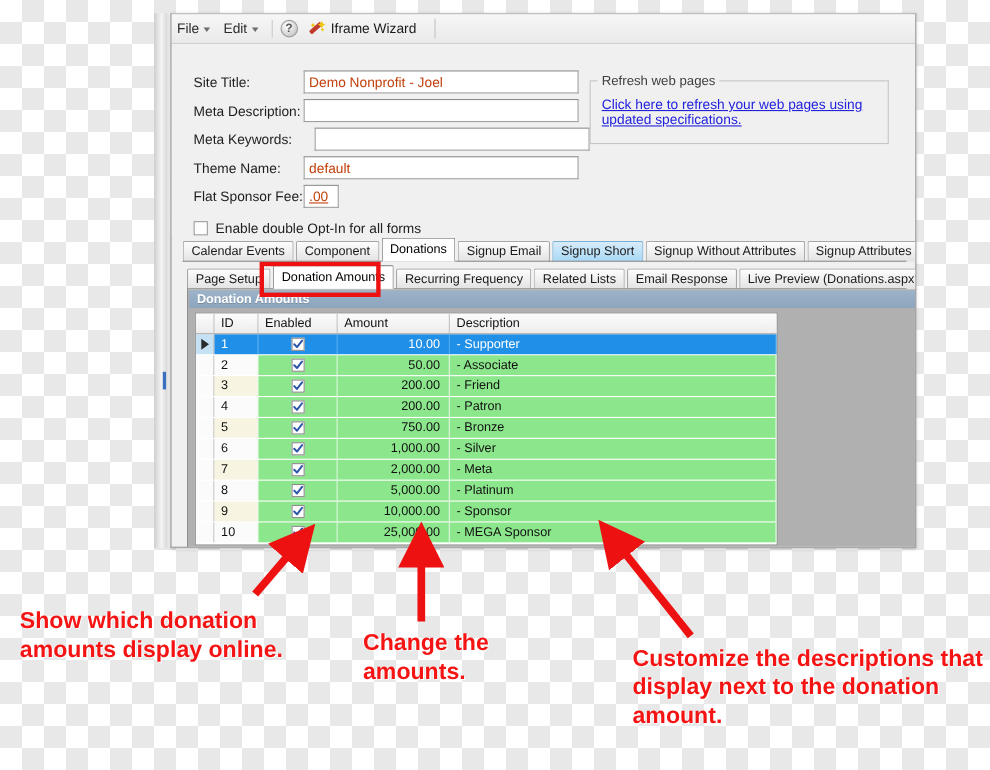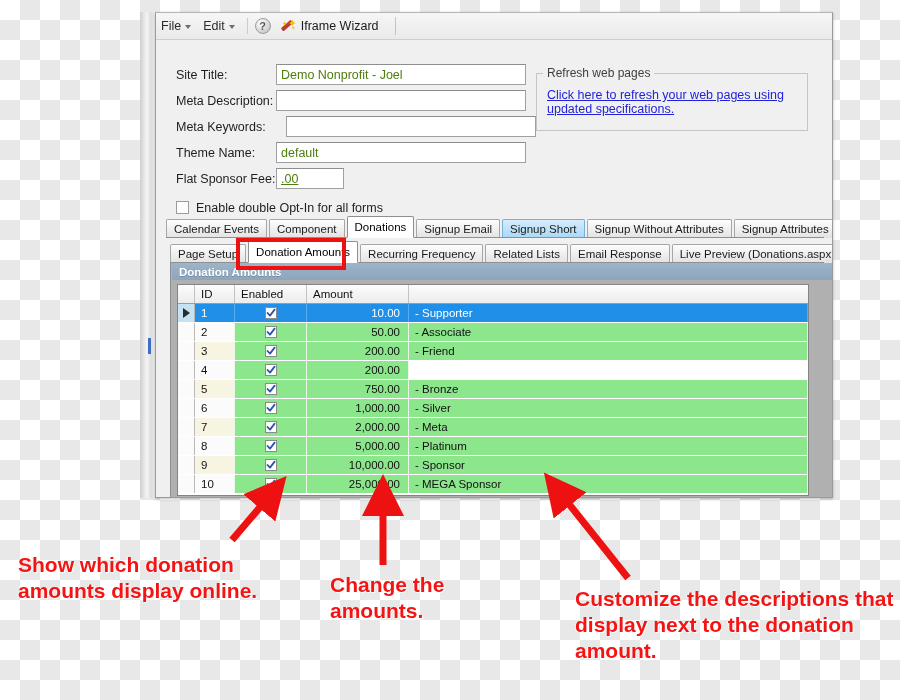--- a/index.html
+++ b/index.html
@@ -67,27 +67,27 @@
   #wand-icon .s2{ left:1px;  top:1px;  font-size:7px; }
   #wand-icon .s3{ left:10px; top:6px;  font-size:6px; }
   #tab-trailing-sep{ width:1px;height:18px;background:#c3c3c3; margin-left:6px;}
 
   
   #form-area{ position:absolute; left:0; top:27px; width:100%; height:175px; background:#f0f0f0; }
   .frow{ position:absolute; left:20px; display:flex; align-items:center; height:21px; }
   .flabel{ font-size:12.5px; color:#1e1e1e; width:100px; }
   .finput{
     height:21px; background:#fff; border:1px solid #a0a0a0; border-top-color:#8d8d8d;
-    font-size:12.5px; color:#4d7c0f; padding:0 4px; display:flex; align-items:center;
+    font-size:12.5px; color:#c2410c; padding:0 4px; display:flex; align-items:center;
   }
   #row-title  { top:24px; } #row-title  .finput{ width:250px; }
   #row-desc   { top:50px; } #row-desc   .finput{ width:250px; }
   #row-kw     { top:76px;gap:10px; } #row-kw     .finput{ width:250px; }
   #row-theme  { top:102px;} #row-theme  .finput{ width:250px; }
-  #row-fee    { top:128px;} #row-fee    .finput{ width:68px;text-decoration:underline; }
+  #row-fee    { top:128px;} #row-fee    .finput{ width:32px;text-decoration:underline; }
   #row-optin  { top:157px; }
   #optin-box{
     width:13px;height:13px;background:#fdfdfd;border:1px solid #9c9c9c; margin-right:7px;
   }
   #optin-label{ font-size:12.5px; color:#1e1e1e; }
 
   
   #refresh-group{
     position:absolute; left:380px; top:33px; width:272px; height:58px;
     border:1px solid #c6c6c6; background:transparent;
@@ -139,21 +139,21 @@
     position:absolute; left:14px; top:250px; width:663px; height:236px;
     background:#b0b0b0; border:1px solid #8f8f8f; border-top:none;
   }
   #group-header{
     position:absolute; left:1px; top:1px; width:661px; height:16px;
     background:linear-gradient(to bottom,#9cb3c9,#8ca5bd);
     color:#ffffff; font-size:11.5px; font-weight:bold; line-height:16px; padding-left:7px;
     text-shadow:0 1px 0 rgba(0,0,0,.18);
   }
   #grid{
-    position:absolute; left:6px; top:21px; width:632px; height:212px;
+    position:absolute; left:6px; top:21px; width:530px; height:212px;
     background:#ffffff; border:1px solid #848484; overflow:hidden;
   }
   #grid-head{
     display:flex; height:19px; background:linear-gradient(to bottom,#fcfcfc,#ececec);
     border-bottom:1px solid #9b9b9b;
   }
   .hcell{
     font-size:11.5px; color:#111; display:flex; align-items:center; padding-left:6px;
     border-right:1px solid #c3c3c3; height:100%;
   }
@@ -325,20 +325,21 @@
 
   <div id="panel">
     <div id="group-header">Donation Amounts</div>
 
     <div id="grid">
       <div id="grid-head">
         <div class="hcell c-sel"></div>
         <div class="hcell c-id">ID</div>
         <div class="hcell c-en">Enabled</div>
         <div class="hcell c-am">Amount</div>
+        <div class="hcell c-de">Description</div>
       </div>
       <div id="grid-body">
           <div class="grow sel">
             <div class="cell c-sel">
               <span class="rowptr"></span>
             </div>
             <div class="cell c-id">1</div>
             <div class="cell c-en">
               <span class="chk">
                 <svg width="10" height="10" viewBox="0 0 10 10">
@@ -379,20 +380,21 @@
             <div class="cell c-sel"></div>
             <div class="cell c-id alt">4</div>
             <div class="cell c-en">
               <span class="chk">
                 <svg width="10" height="10" viewBox="0 0 10 10">
                   <path d="M1.5 5 L4 7.6 L8.6 1.6" stroke="#2b55a8" stroke-width="1.8" fill="none" stroke-linecap="round" stroke-linejoin="round"></path>
                 </svg>
               </span>
             </div>
             <div class="cell c-am">200.00</div>
+            <div class="cell c-de">- Patron</div>
           </div>
           <div class="grow green">
             <div class="cell c-sel"></div>
             <div class="cell c-id">5</div>
             <div class="cell c-en">
               <span class="chk">
                 <svg width="10" height="10" viewBox="0 0 10 10">
                   <path d="M1.5 5 L4 7.6 L8.6 1.6" stroke="#2b55a8" stroke-width="1.8" fill="none" stroke-linecap="round" stroke-linejoin="round"></path>
                 </svg>
               </span>

